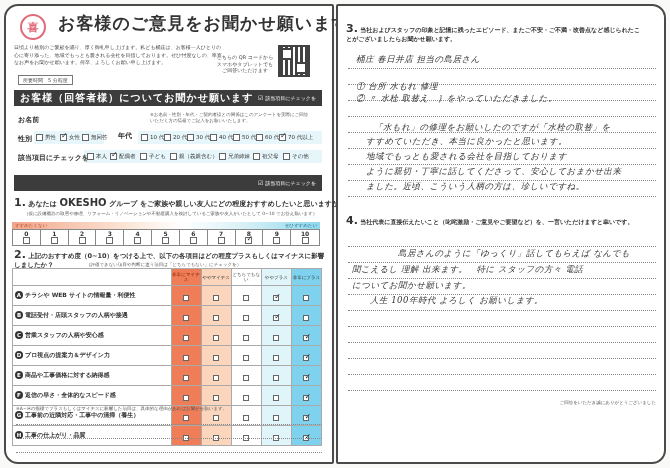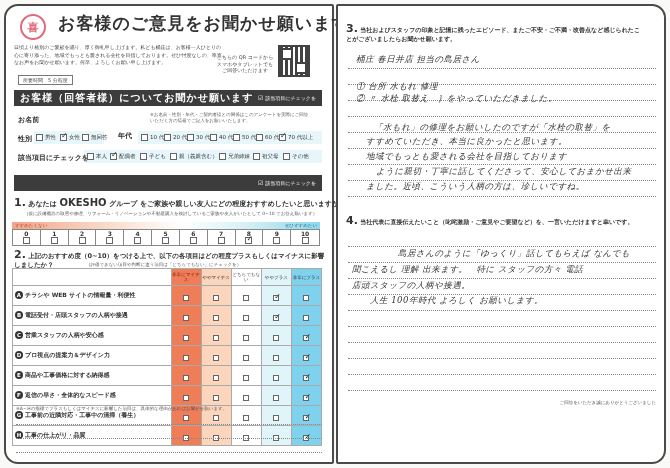--- a/index.html
+++ b/index.html
@@ -326,38 +326,38 @@
   <div class="dots" style="left:348px;top:164px;width:308px;"></div>
   <div class="dots" style="left:348px;top:180px;width:308px;"></div>
   <div class="dots" style="left:348px;top:196px;width:308px;"></div>
 
   <div class="hand" style="left:356px;top:54px;">桶庄 春日井店 担当の島居さん</div>
   <div class="hand" style="left:356px;top:81px;">① 台所 水もれ 修理</div>
   <div class="hand" style="left:356px;top:93px;">② 〃 水栓 取替え　｝をやっていただきました。</div>
   <div class="hand" style="left:366px;top:122px;margin-left:8px;">「水もれ」の修理をお願いしたのですが「水栓の取替」を</div>
   <div class="hand" style="left:366px;top:136px;">すすめていただき、本当に良かったと思います。</div>
   <div class="hand" style="left:366px;top:151px;">地域でもっとも愛される会社を目指しております</div>
-  <div class="hand" style="left:376px;top:166px;">ように親切・丁寧に話してくださって、安心しておまかせ出来</div>
+  <div class="hand" style="left:366px;top:166px;">ように親切・丁寧に話してくださって、安心しておまかせ出来</div>
   <div class="hand" style="left:366px;top:181px;">ました。近頃、こういう人柄の方は、珍しいですね。</div>
 
   <div class="q-title" style="left:346px;top:214px;width:320px;">
     <span class="num">4.</span>
     <span style="font-size:6px;">当社代表に直接伝えたいこと（叱咤激励・ご意見やご要望など）を、一言いただけますと幸いです。</span>
   </div>
 
   <div class="dots" style="left:348px;top:246px;width:308px;"></div>
   <div class="dots" style="left:348px;top:262px;width:308px;"></div>
   <div class="dots" style="left:348px;top:278px;width:308px;"></div>
   <div class="dots" style="left:348px;top:294px;width:308px;"></div>
   <div class="dots" style="left:348px;top:310px;width:308px;"></div>
   <div class="dots" style="left:348px;top:326px;width:308px;"></div>
   <div class="dots" style="left:348px;top:342px;width:308px;"></div>
   <div class="dots" style="left:348px;top:358px;width:308px;"></div>
   <div class="dots" style="left:348px;top:374px;width:308px;"></div>
   <div class="dots" style="left:348px;top:390px;width:308px;"></div>
 
   <div class="hand" style="left:364px;top:248px;margin-left:34px;">島居さんのように「ゆっくり」話してもらえば なんでも</div>
   <div class="hand" style="left:352px;top:264px;">聞こえるし 理解 出来ます。　特に スタッフの方々 電話</div>
-  <div class="hand" style="left:352px;top:280px;">店頭スタッフの人柄や接遇。</div>
+  <div class="hand" style="left:352px;top:280px;">についてお聞かせ願います。</div>
   <div class="hand" style="left:370px;top:295px;">人生 100年時代 よろしく お願いします。</div>
 
   <div class="thanks">ご回答をいただき誠にありがとうございました</div>
 </div>
 
 </body></html>

